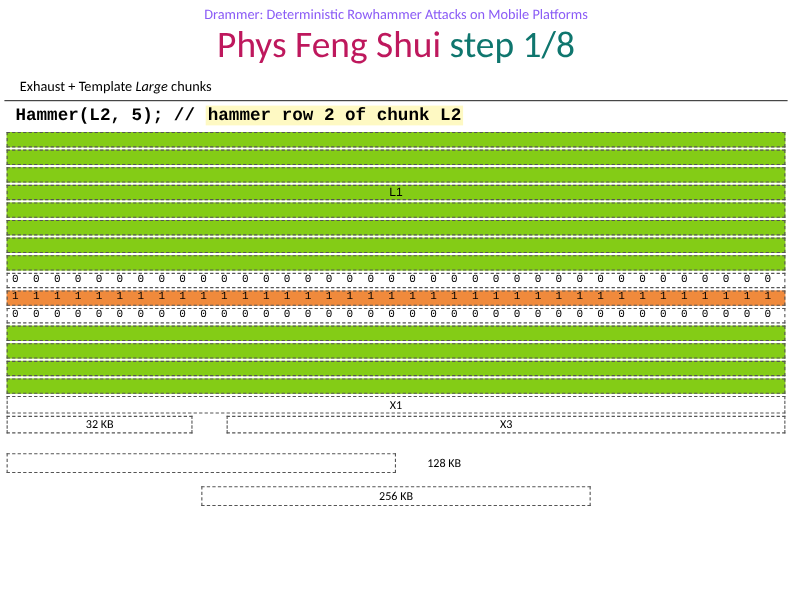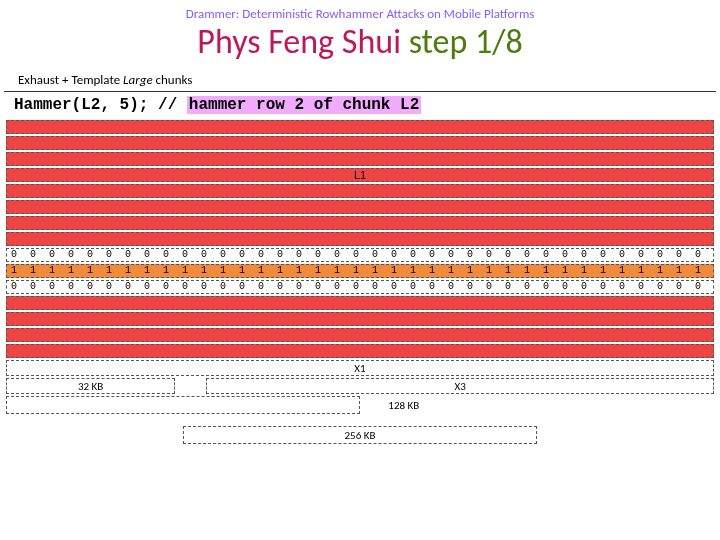--- a/index.html
+++ b/index.html
@@ -20,55 +20,55 @@
   .title {
     text-align: center;
     padding: 0 0 6px 0;
   }
   .title .blue {
     color: #be185d;
     font-size: 34px;
     font-weight: 400;
   }
   .title .grey {
-    color: #4d7c0f;
+    color: #0f766e;
     font-size: 34px;
     font-weight: 400;
   }
   .subheading {
     font-size: 13px;
     padding: 4px 14px 4px 14px;
     border-bottom: 1px solid #333;
     margin: 0 4px 4px 4px;
   }
   .subheading .em { font-style: italic; }
   .codeline {
     font-family: "Courier New", monospace;
     font-size: 16px;
     font-weight: bold;
     padding: 0 14px 6px 14px;
     white-space: pre;
   }
   .codeline .hl {
-    background: #f0abfc;
+    background: #fef9c3;
     padding: 0 2px;
   }
   .memory {
     margin: 0 6px;
   }
   .row {
     border: 1px dashed #555;
     height: 14px;
     margin-bottom: 2px;
     position: relative;
     font-size: 9px;
     line-height: 12px;
     overflow: hidden;
   }
-  .row.green { background: #ef4444; }
+  .row.green { background: #84cc16; }
   .row.white { background: #ffffff; }
   .row.orange { background: #f08a3c; }
   .row-label {
     position: absolute;
     left: 50%;
     top: 50%;
     transform: translate(-50%, -50%);
     font-size: 11px;
     color: #000;
     font-family: "Segoe UI", sans-serif;
@@ -97,21 +97,21 @@
   .x1row .x1label {
     position: absolute;
     left: 50%;
     top: 50%;
     transform: translate(-50%, -50%);
     font-size: 11px;
   }
   .x3row {
     display: flex;
     height: 16px;
-    margin-bottom: 2px;
+    margin-bottom: 18px;
     gap: 29px;
   }
   .x3row .seg {
     border: 1px dashed #555;
     height: 16px;
     position: relative;
   }
   .seg .seglabel {
     position: absolute;
     left: 50%;

